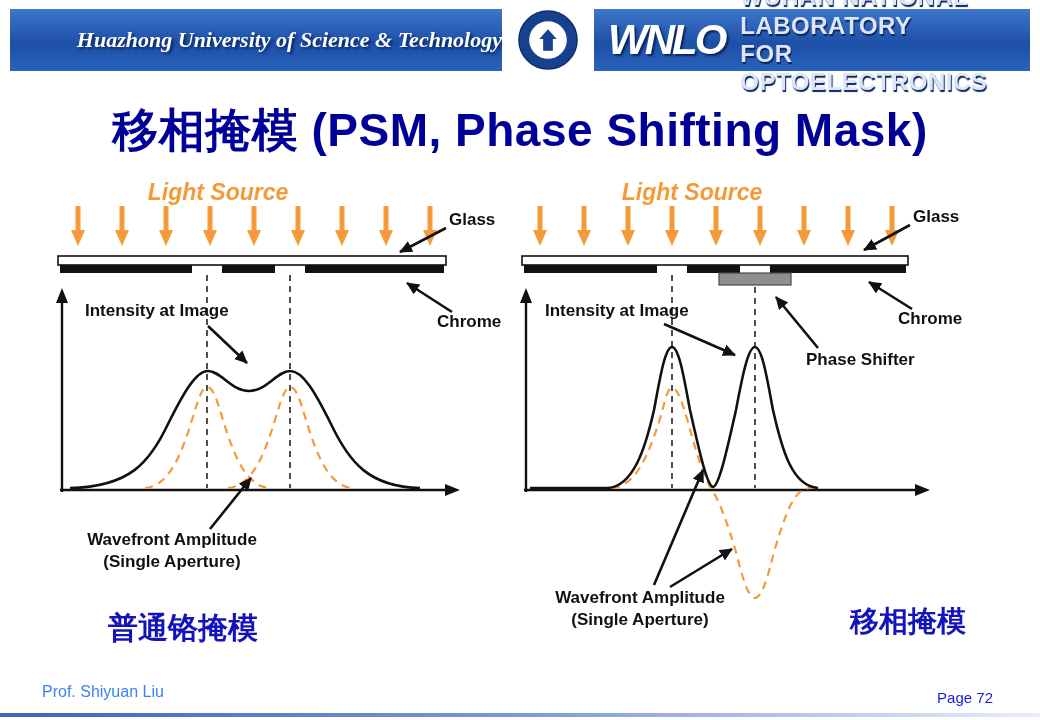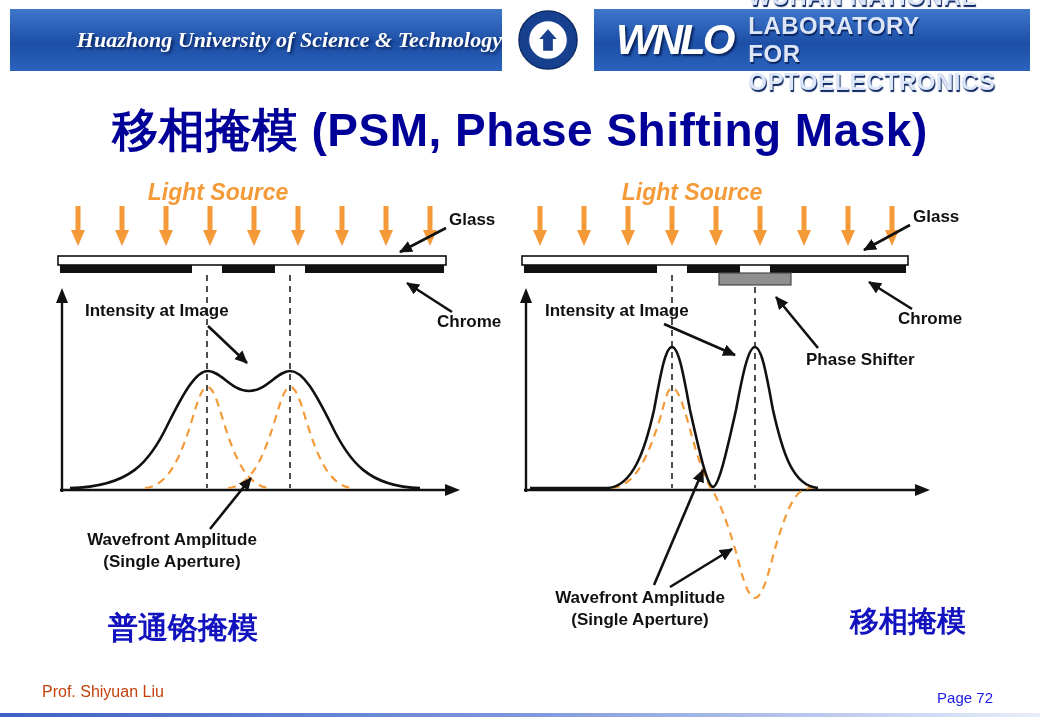--- a/index.html
+++ b/index.html
@@ -6,21 +6,21 @@
   .slide { position:relative; width:1040px; height:720px; background:#ffffff; overflow:hidden;
            font-family:"Liberation Sans", sans-serif; }
 
   
   .header { position:absolute; top:9px; left:10px; right:10px; height:62px; display:flex; }
   .banner { background:linear-gradient(180deg,#3E77CC 0%, #1D4FA6 55%, #2A62BC 100%); }
   .banner-left { width:492px; display:flex; align-items:center; justify-content:flex-end; }
   .univ-text { color:#ffffff; font-family:"Liberation Serif", serif; font-style:italic; font-weight:bold;
                font-size:22px; white-space:nowrap; text-shadow:2px 2px 3px #0A2560; }
   .seal-wrap { width:92px; background:#ffffff; display:flex; align-items:center; justify-content:center; }
-  .banner-right { flex:1; display:flex; align-items:center; gap:16px; padding-left:22px; }
+  .banner-right { flex:1; display:flex; align-items:center; gap:16px; padding-left:14px; }
   .wnlo-mark { color:#ffffff; font-weight:bold; font-style:italic; font-size:42px; letter-spacing:-3px;
                text-shadow:2px 2px 2px #0A2560; line-height:1; }
   .wnlo-text { color:#DCE6F8; font-weight:bold; font-size:24px; letter-spacing:0.5px; line-height:1.18;
                text-shadow:1px 2px 1px #0A2560; }
 
   
   .title { position:absolute; top:100px; left:0; right:0; margin:0; text-align:center;
            font-size:46px; font-weight:bold; color:#000099; letter-spacing:0.5px; }
 
   
@@ -33,21 +33,21 @@
   .solid   { fill:none; stroke:#111111; stroke-width:2.6; }
   .odash   { fill:none; stroke:#F59A38; stroke-width:2.2; stroke-dasharray:8 6; }
   .ptr     { stroke:#111111; stroke-width:2.6; }
   .lbl     { font-family:"Liberation Sans",sans-serif; font-size:17px; font-weight:bold; fill:#111111; }
   .ls-text { font-family:"Liberation Sans",sans-serif; font-size:23px; font-weight:bold; font-style:italic; fill:#F59A38; }
 
   
   .caption { position:absolute; font-family:"DejaVu Serif", serif; font-weight:600; color:#1212BE; }
   .caption-left  { left:108px; top:608px; font-size:30px; }
   .caption-right { left:818px; top:602px; font-size:29px;margin-left:32px; }
-  .footer-author { position:absolute; left:42px; top:683px; font-size:16px; color:#c2410c; }
+  .footer-author { position:absolute; left:42px; top:683px; font-size:16px; color:#3b82f6; }
   .footer-page   { position:absolute; right:47px; top:689px; font-size:15px; color:#1A1AE6; }
   .bottom-rule   { position:absolute; left:0; right:0; bottom:3px; height:4px;
                    background:linear-gradient(90deg,#3E62C4 0%, #7D97DC 50%, #E8EDFA 100%); }
 </style>
 </head>
 <body>
 
 <div class="slide">
 
   <div class="header">

